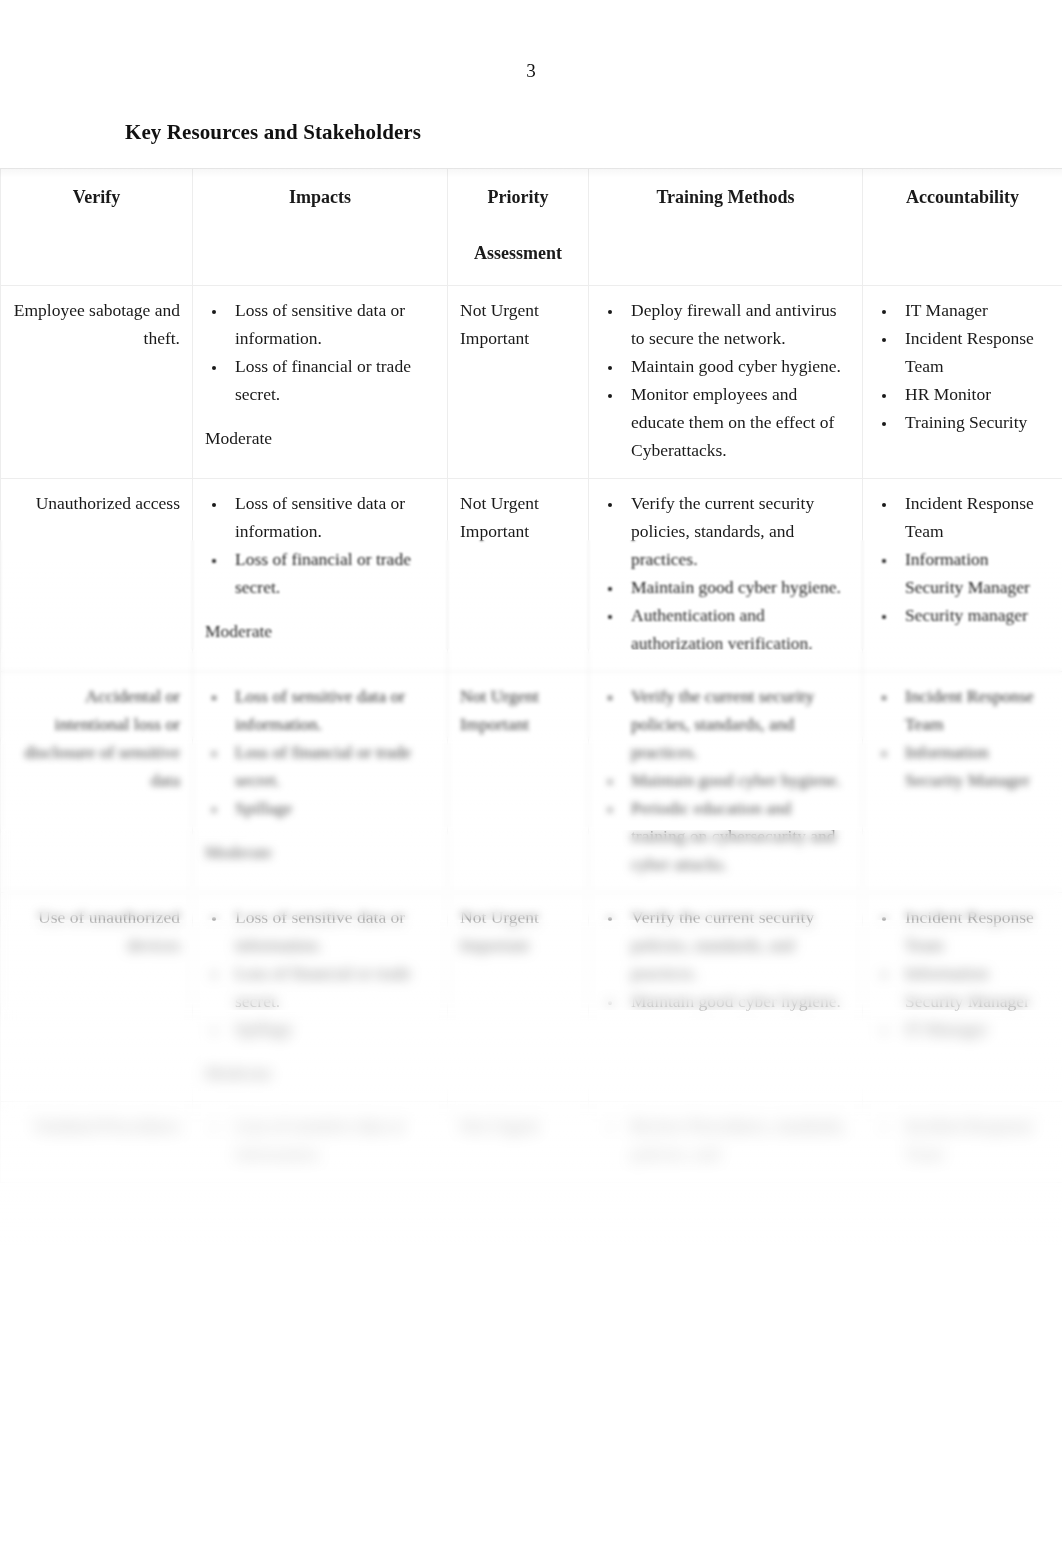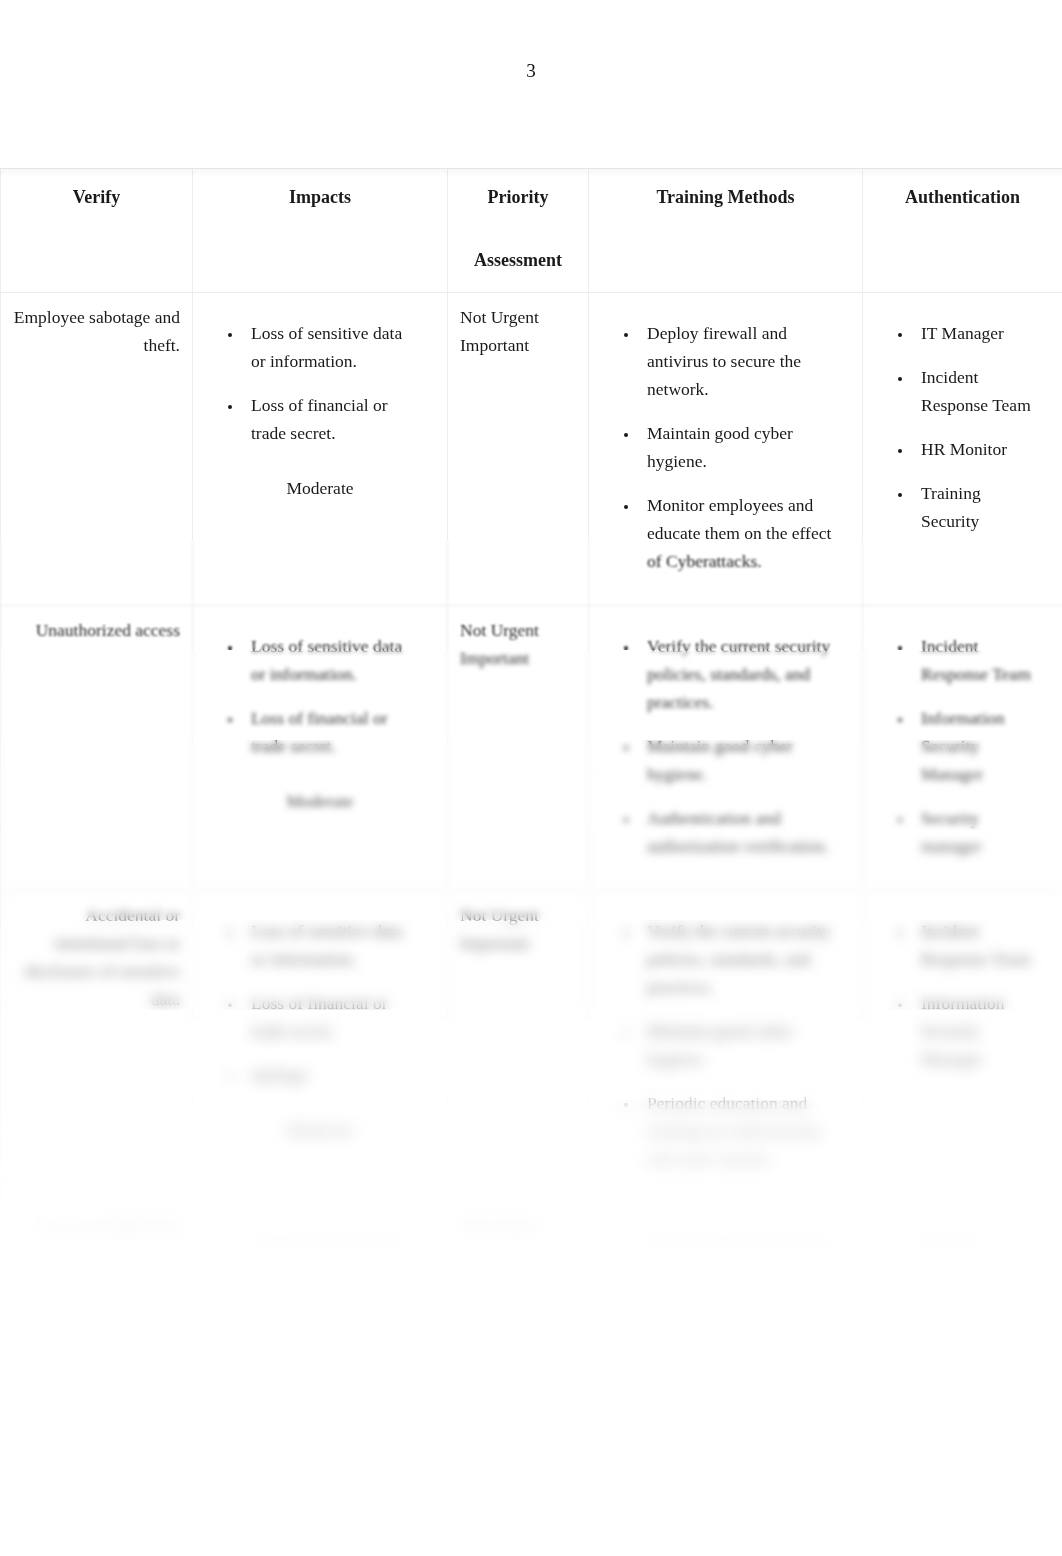--- a/index.html
+++ b/index.html
@@ -80,44 +80,43 @@
   }
 
   .col-threat   { width: 192px; }
   .col-impacts  { width: 255px; }
   .col-priority { width: 141px; }
   .col-recovery { width: 274px; }
   .col-account  { width: 200px; }
 
   .hdr-two-line .line2 {
     display: block;
-    margin-top: 35px;
+    margin-top: 28px;
   }
 
   .group-row td {
     font-weight: bold;
     padding-top: 14px;
     padding-bottom: 18px;
   }
 
   ul.b {
     margin: 0;
     padding: 0 0 0 22px;
     list-style: disc;
   }
   ul.b li {
-    margin: 16px;
+    margin: 0;
     padding-left: 8px;
     line-height: 28px;
   }
   ul.b li::marker { font-size: 15px; }
 
   .center-note {
-    text-align: center;
-    margin-top: 27px;
+    margin-top: 16px;
   }
 
   .cell-center {
     text-align: left;
     vertical-align: middle;
   }
 
   .cell-threat { padding-left: 38px; text-align: right; }
   .cell-group  { padding-left: 38px; }
 
@@ -172,40 +171,41 @@
     pointer-events: none;
   }
 </style>
 </head>
 <body>
 
 <div class="page">
 
   <div class="page-number">3</div>
 
+  <div class="doc-title">Key Resources and Stakeholders</div>
 
   <div class="table-wrap">
     <table class="threat-table">
       <colgroup>
         <col class="col-threat">
         <col class="col-impacts">
         <col class="col-priority">
         <col class="col-recovery">
         <col class="col-account">
       </colgroup>
       <thead>
         <tr>
           <th>Verify</th>
           <th>Impacts</th>
           <th class="hdr-two-line">
             <span>Priority</span>
             <span class="line2">Assessment</span>
           </th>
           <th>Training Methods</th>
-          <th>Authentication</th>
+          <th>Accountability</th>
         </tr>
       </thead>
       <tbody id="table-body">
           <tr>
             <td class="cell-threat">Employee sabotage and theft.</td>
             <td>
               <ul class="b">
                 <li>Loss of sensitive data or information.</li>
                 <li>Loss of financial or trade secret.</li>
               </ul>

